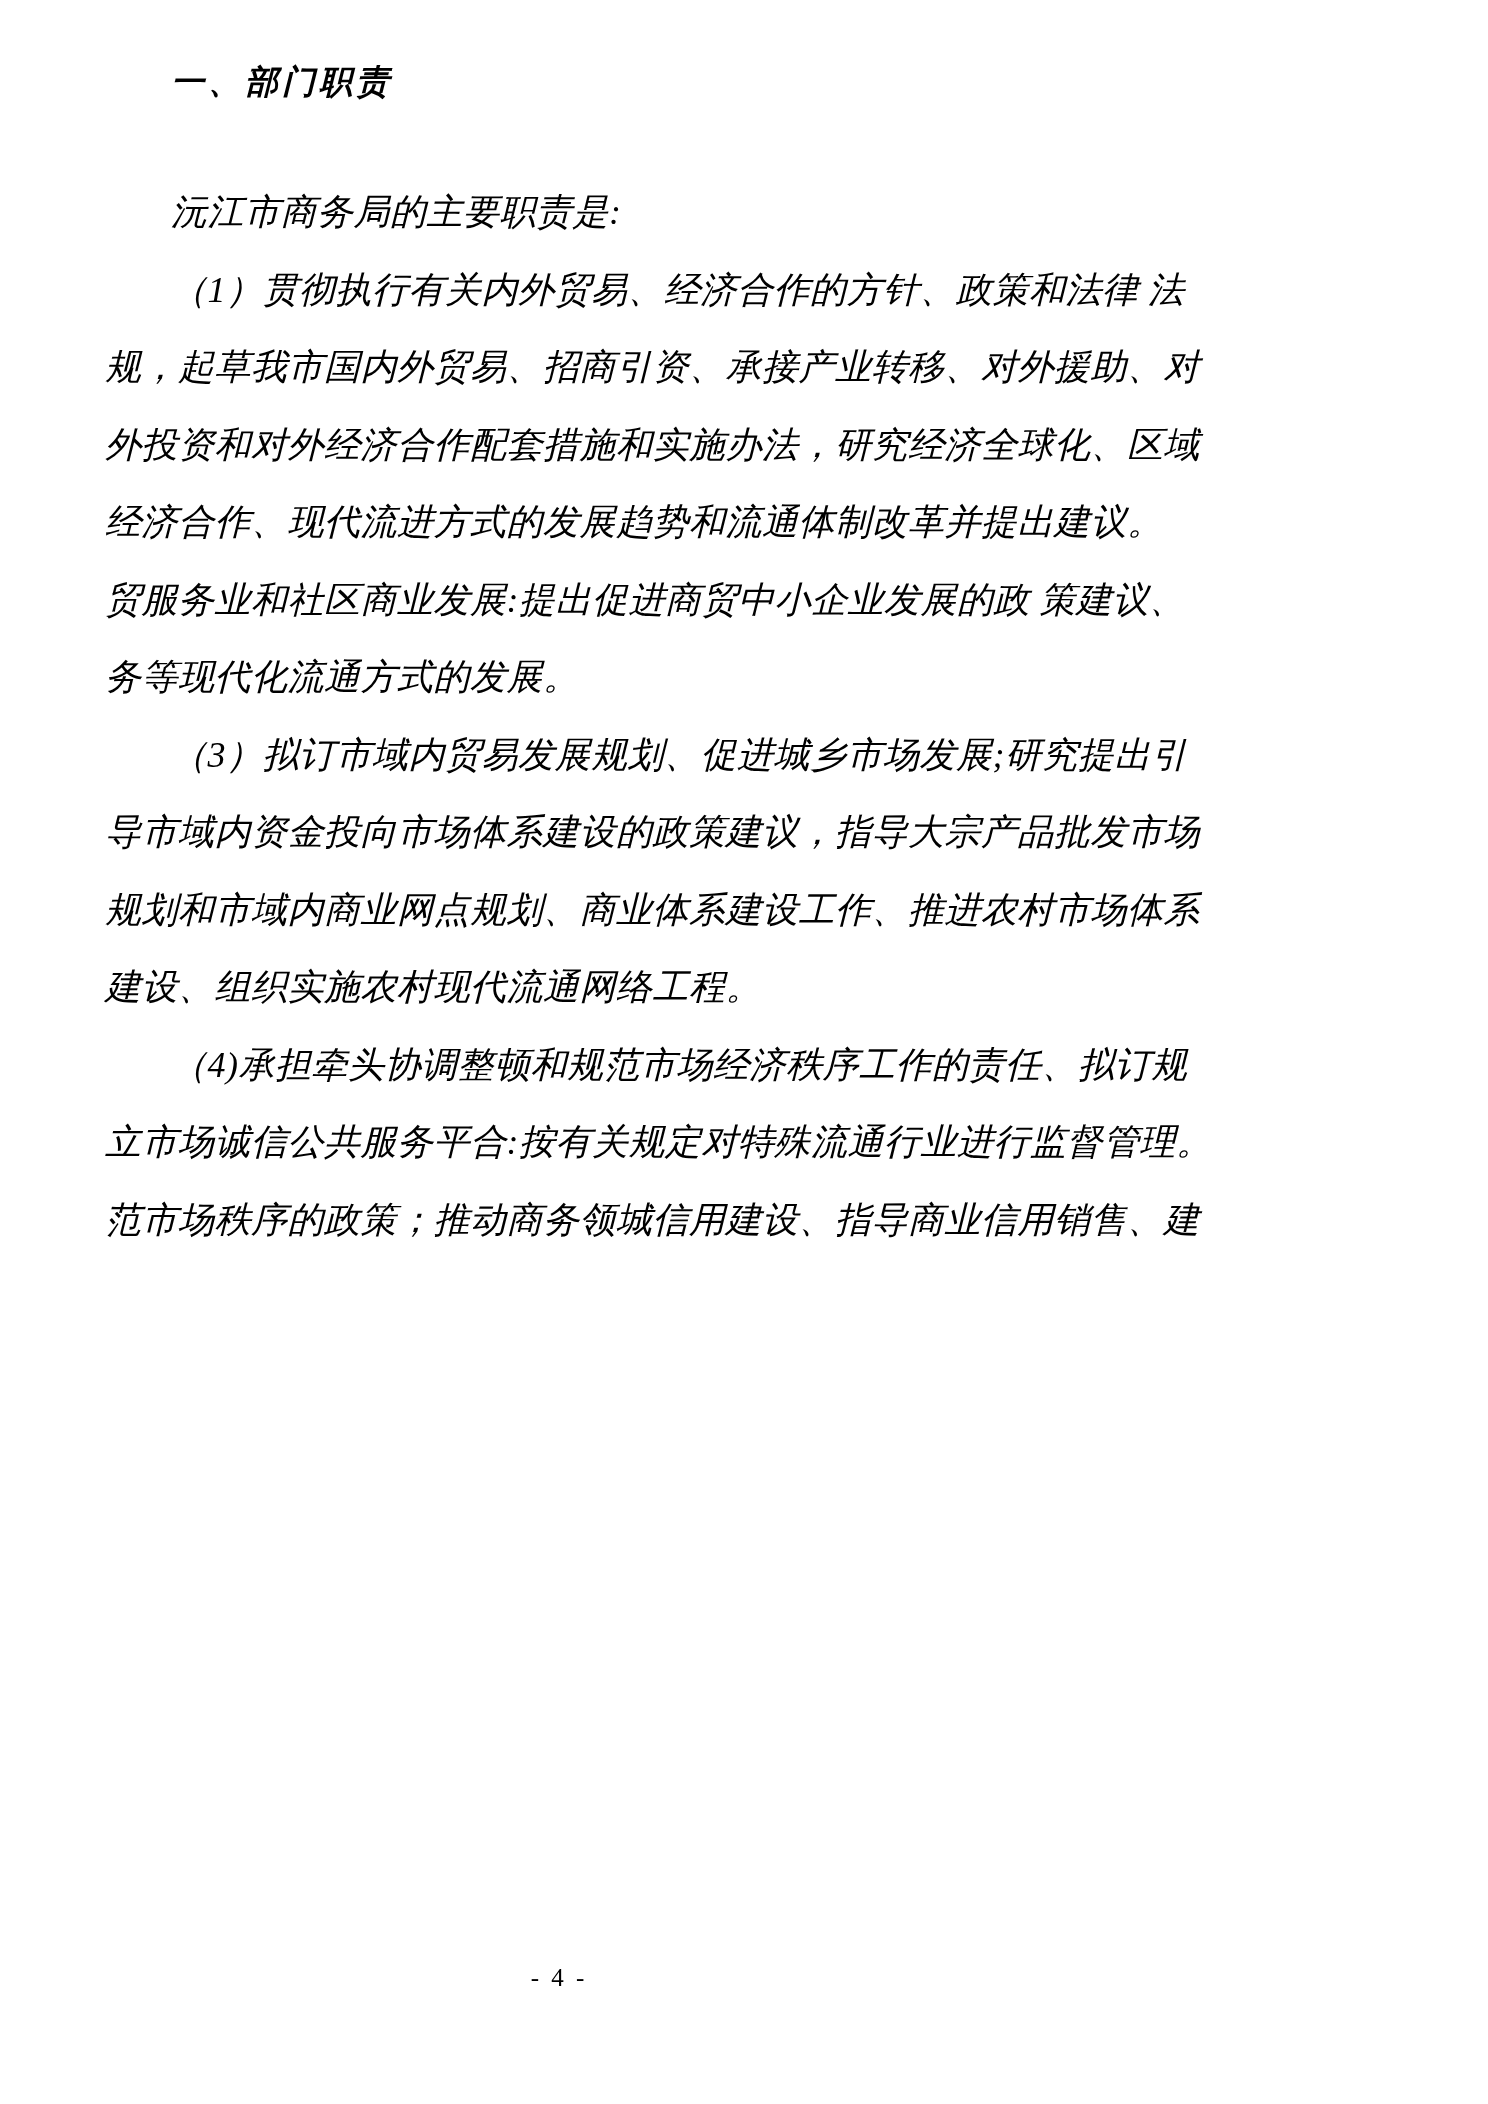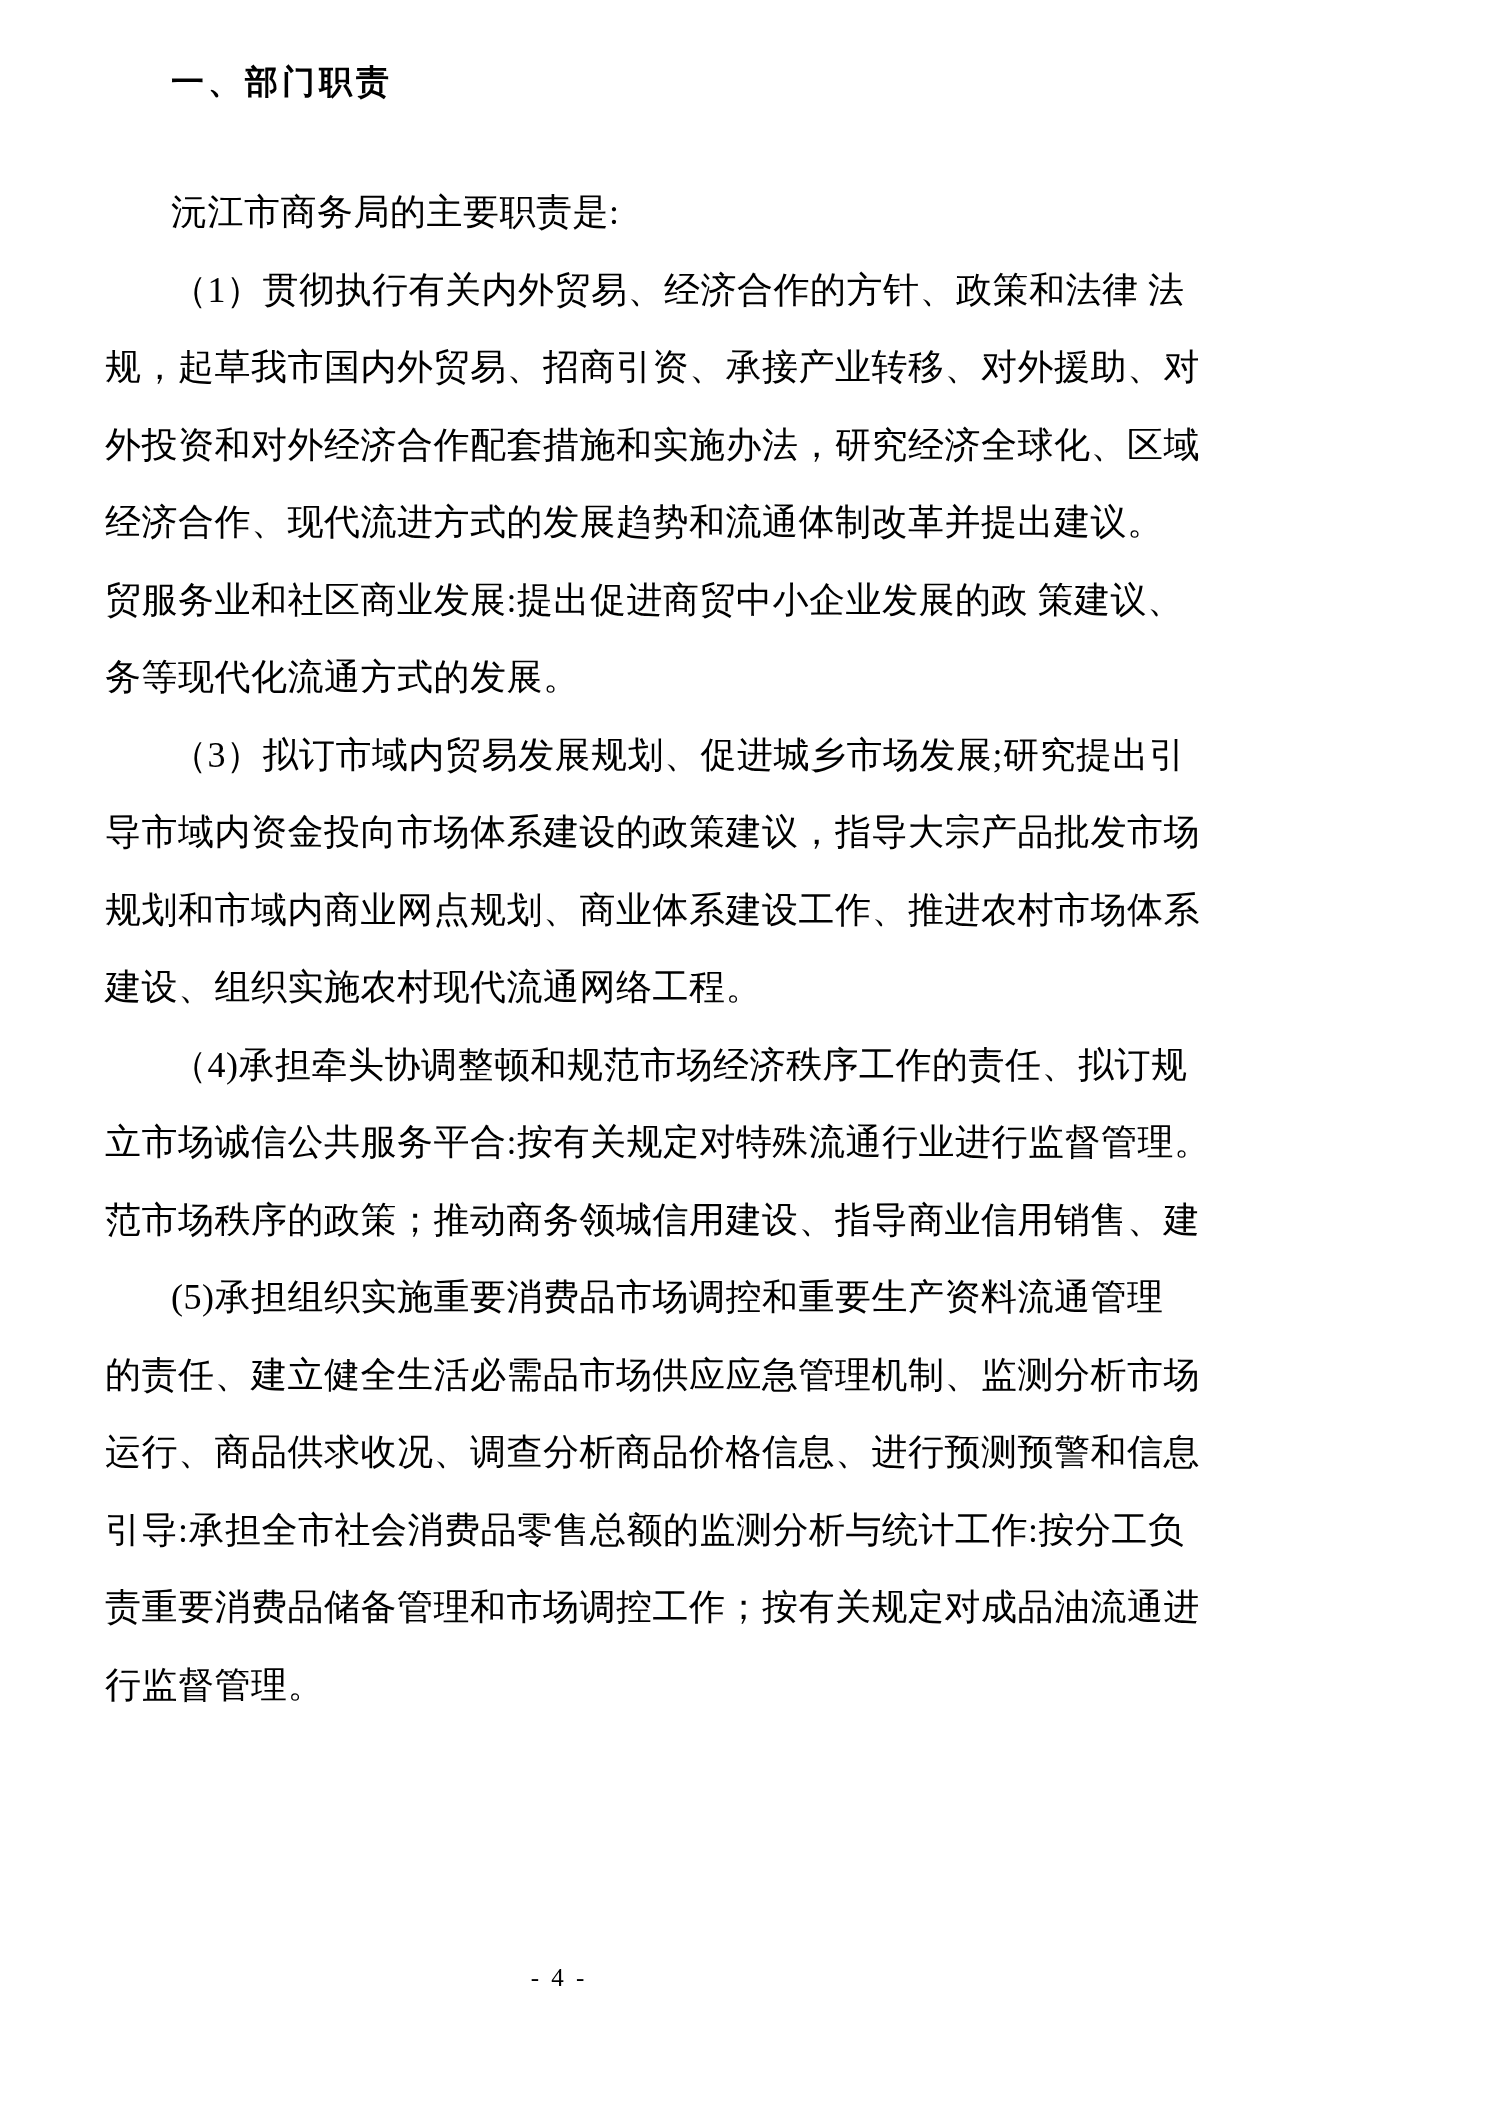--- a/index.html
+++ b/index.html
@@ -18,20 +18,21 @@
     width: 1488px;
     height: 2104px;
     background: #ffffff;
     overflow: hidden;
   }
   .content {
     position: absolute;
     left: 105px;
     top: 58px;
     width: 908px;
+    font-style: italic;
   }
   .heading {
     font-weight: bold;
     font-size: 33px;
     line-height: 48px;
     letter-spacing: 4px;
     margin: 0 0 68px 66px;
   }
   .para {
     margin: 0;
@@ -81,24 +82,16 @@
           <div class="line indent">（3）拟订市域内贸易发展规划、促进城乡市场发展;研究提出引</div>
           <div class="line">导市域内资金投向市场体系建设的政策建议，指导大宗产品批发市场</div>
           <div class="line">规划和市域内商业网点规划、商业体系建设工作、推进农村市场体系</div>
           <div class="line">建设、组织实施农村现代流通网络工程。</div>
         </div>
         <div class="para">
           <div class="line indent">（4)承担牵头协调整顿和规范市场经济秩序工作的责任、拟订规</div>
           <div class="line">立市场诚信公共服务平合:按有关规定对特殊流通行业进行监督管理。</div>
           <div class="line">范市场秩序的政策；推动商务领城信用建设、指导商业信用销售、建</div>
         </div>
-        <div class="para">
-          <div class="line indent">(5)承担组织实施重要消费品市场调控和重要生产资料流通管理</div>
-          <div class="line">的责任、建立健全生活必需品市场供应应急管理机制、监测分析市场</div>
-          <div class="line">运行、商品供求收况、调查分析商品价格信息、进行预测预警和信息</div>
-          <div class="line">引导:承担全市社会消费品零售总额的监测分析与统计工作:按分工负</div>
-          <div class="line">责重要消费品储备管理和市场调控工作；按有关规定对成品油流通进</div>
-          <div class="line">行监督管理。</div>
-        </div>
       </div>
   </div>
   <div class="footer">- 4 -</div>
 </div>
 
 </body></html>

